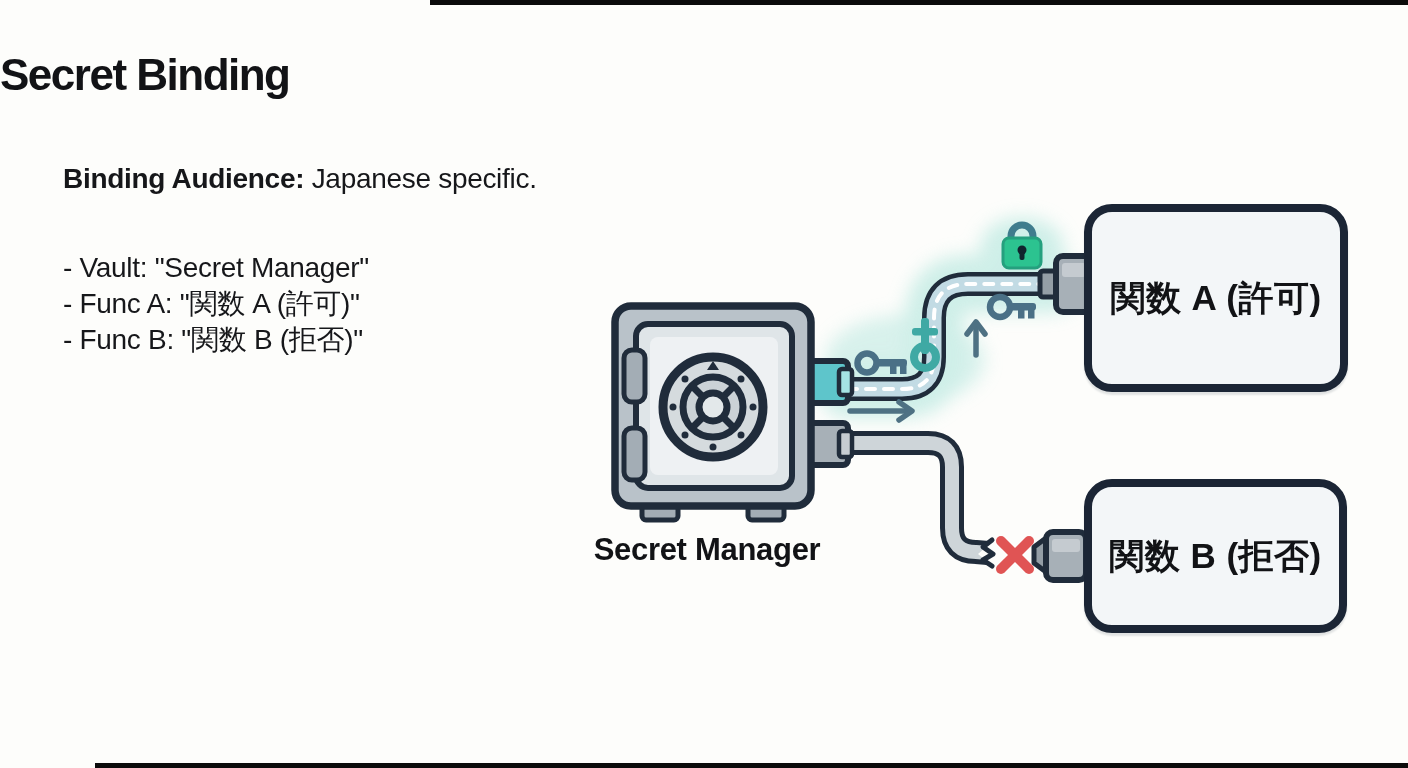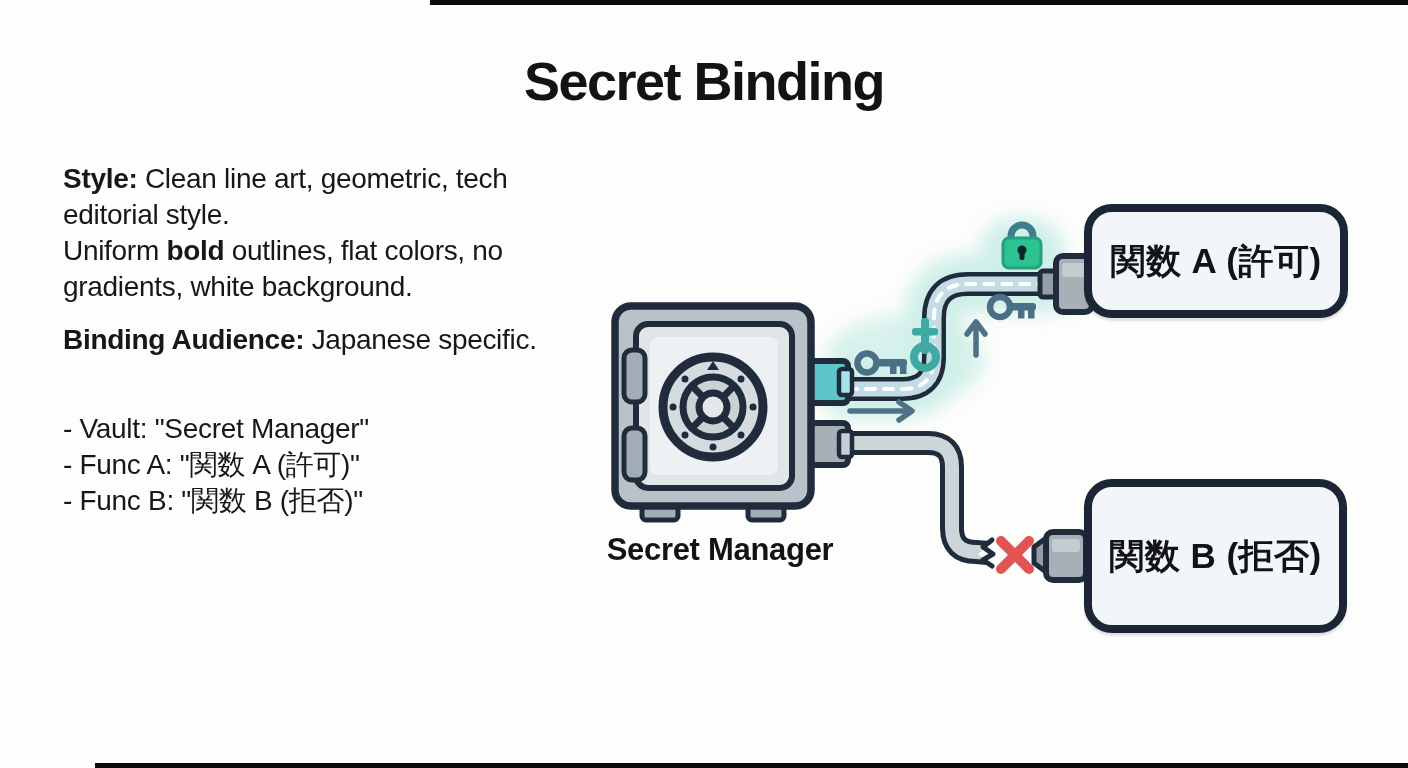--- a/index.html
+++ b/index.html
@@ -15,56 +15,52 @@
   html,body{width:1408px;height:768px;}
   body{
     position:relative;width:1408px;height:768px;overflow:hidden;
     background:var(--bg);color:var(--ink);
     font-family:"Liberation Sans","DejaVu Sans",sans-serif;
   }
   .edge-bar{position:absolute;background:#0b0b0b;z-index:5;}
   #edge-top{left:430px;top:0;width:978px;height:5px;}
   #edge-bottom{left:95px;bottom:0;width:1313px;height:5px;}
   .title{
-    position:absolute;left:0;top:50px;width:1408px;text-align:center;
-    font-size:54px;font-weight:800;letter-spacing:-1.5px;color:#121316;z-index:3;
+    position:absolute;left:0;top:50px;width:1408px;
+    font-size:44px;font-weight:800;letter-spacing:-1.5px;color:#121316;z-index:3;
   }
   .spec{
     position:absolute;left:63px;top:161px;width:530px;z-index:3;
     font-size:28px;line-height:36px;letter-spacing:-0.3px;color:#16171a;
   }
   .spec p{white-space:pre-line;margin:0 0 17px 0;}
   .spec .b{font-weight:700;}
   svg.art{position:absolute;left:0;top:0;z-index:1;}
   .func-box{
     position:absolute;z-index:2;display:flex;align-items:center;justify-content:center;
     background:var(--box-fill);border:8px solid var(--box-border);border-radius:28px;
     font-size:35px;font-weight:700;letter-spacing:0.5px;color:#121316;
     box-shadow:0 3px 2px rgba(20,30,50,0.12);
   }
-  #func-a{left:1084px;top:204px;width:264px;height:114px;}
+  #func-a{left:1084px;top:204px;width:264px;height:188px;}
   #func-b{left:1084px;top:479px;width:263px;height:154px;}
   .vault-label{
-    position:absolute;left:570px;top:532px;width:300px;z-index:3;text-align:center;
+    position:absolute;left:557px;top:532px;width:300px;z-index:3;text-align:center;
     font-size:31px;font-weight:700;letter-spacing:-0.3px;color:#121316;
   }
 </style>
 </head>
 <body>
 
 <div id="edge-top" class="edge-bar"></div>
 <div id="edge-bottom" class="edge-bar"></div>
 
 <div class="title">Secret Binding</div>
 
 <div class="spec">
-    <p><span class="b">Style:</span><span> Clean line art, geometric, tech
-editorial style.
-Uniform </span><span class="b">bold</span><span> outlines, flat colors, no
-gradients, white background.</span></p>
     <p><span class="b">Binding Audience:</span><span> Japanese specific.</span></p>
     <p><span>
 - Vault: "Secret Manager"
 - Func A: "関数 A (許可)"
 - Func B: "関数 B (拒否)"</span></p>
   </div>
 
 <svg class="art" width="1408" height="768" viewBox="0 0 1408 768">
   <defs>
     <filter id="soft" x="-60%" y="-60%" width="220%" height="220%">

